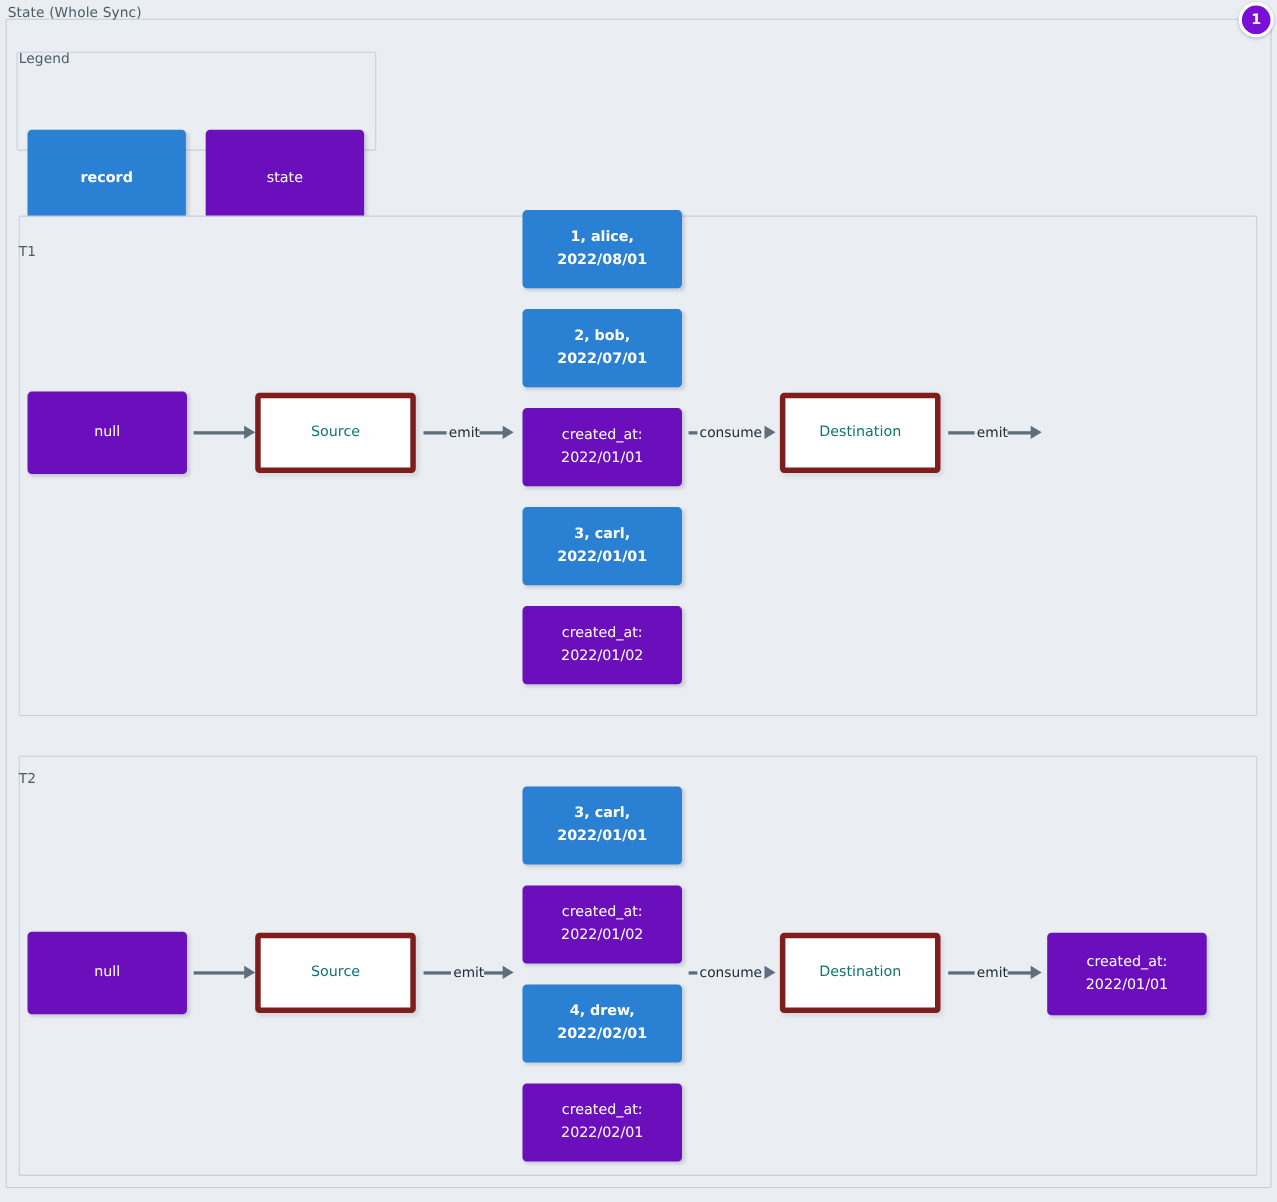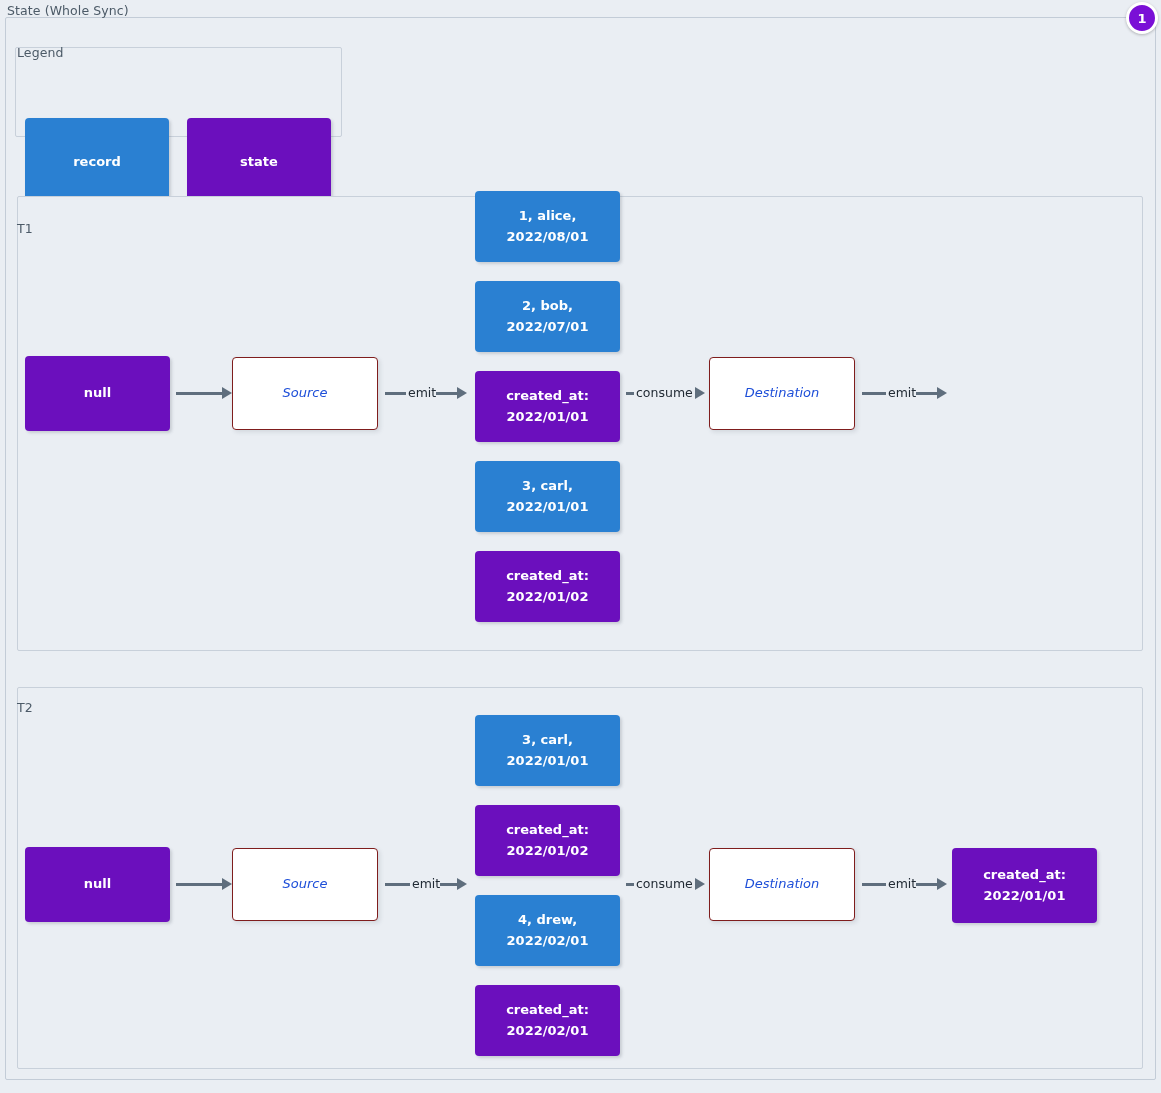--- a/index.html
+++ b/index.html
@@ -70,23 +70,23 @@
     justify-content: center;
     text-align: center;
     border-radius: 4px;
     font-size: 13px;
     line-height: 1.55;
     box-shadow: 2px 2px 3px rgba(80,90,105,0.22);
     padding: 2px 6px;
     white-space: pre-line;
   }
   .node.record { background: #2a80d2; color: #ffffff; font-weight: bold; }
-  .node.state  { background: #6b0fbd; color: #ffffff; font-weight: bold; }
-  .node.plain  { background: #ffffff; color: #1d4ed8; font-weight: normal;
-                 border: 1px solid #7f1d1d; box-shadow: 2px 2px 4px rgba(90,100,115,0.16); font-style: italic; }
+  .node.state  { background: #6b0fbd; color: #ffffff; font-weight: normal; }
+  .node.plain  { background: #ffffff; color: #0f766e; font-weight: normal;
+                 border: 5px solid #7f1d1d; box-shadow: 2px 2px 4px rgba(90,100,115,0.16); }
 
   
   .legend-box {
     position: absolute;
     top: 74px;
     width: 144px; height: 88px; margin-top: 44px;
   }
   #legend-record { left: 25px; }
   #legend-state  { left: 187px; }
 

